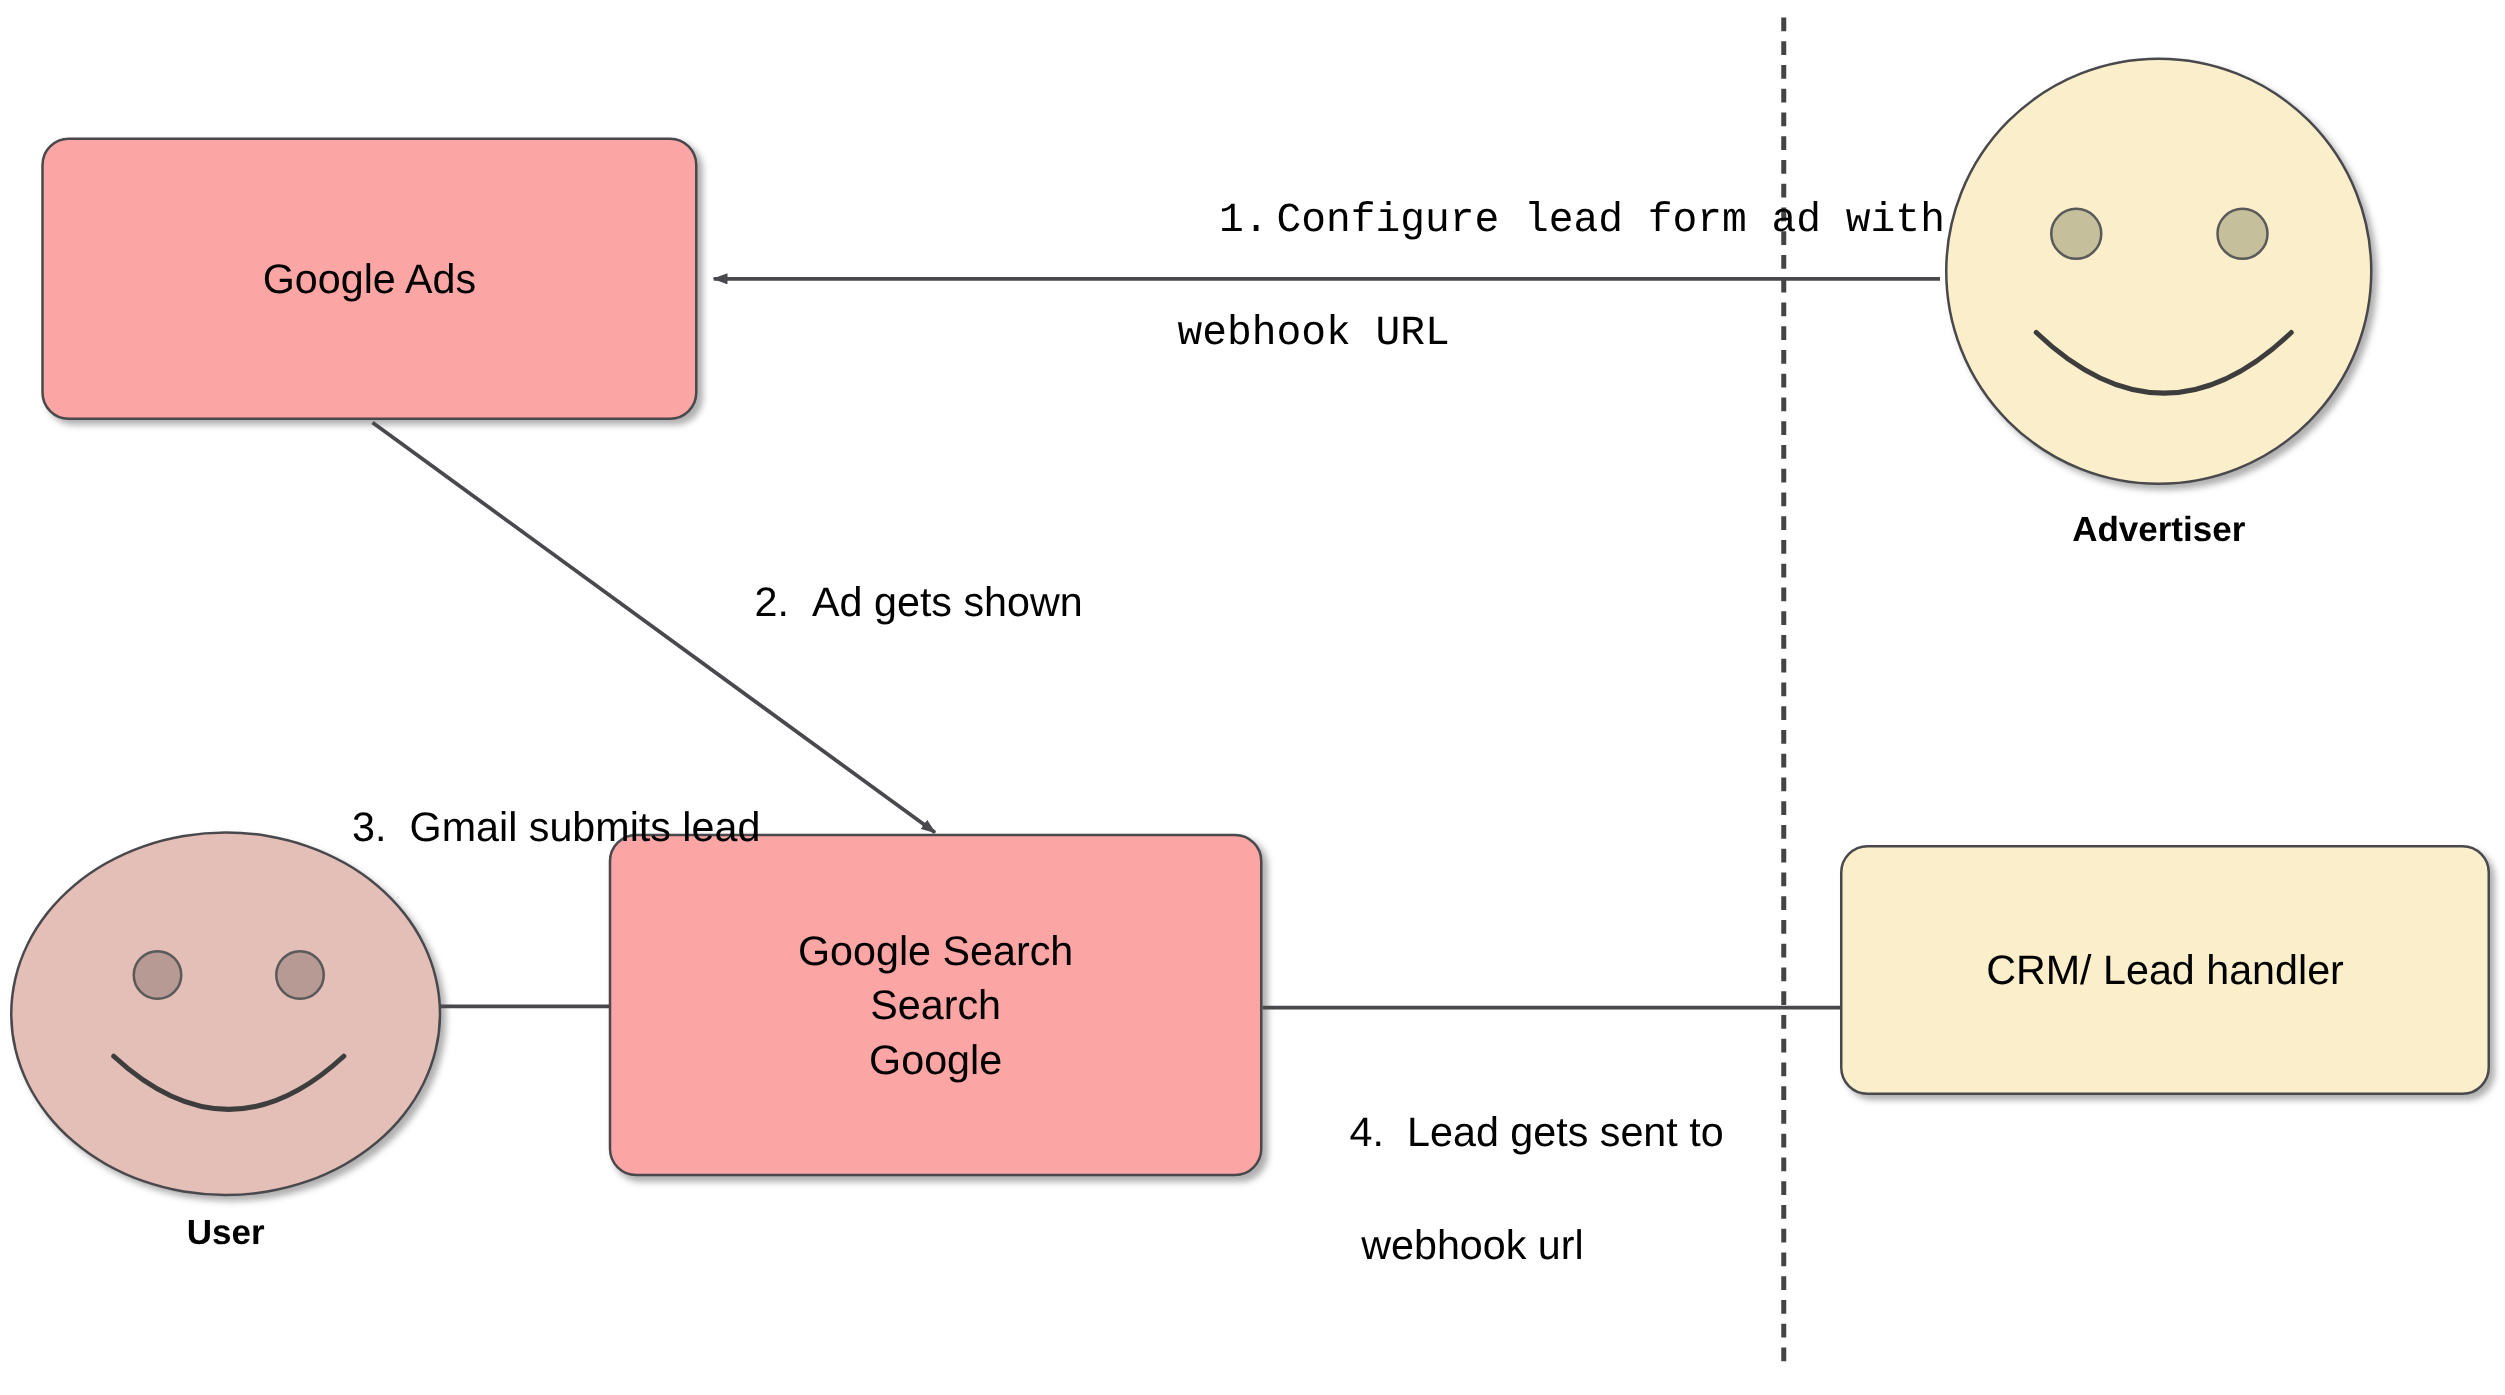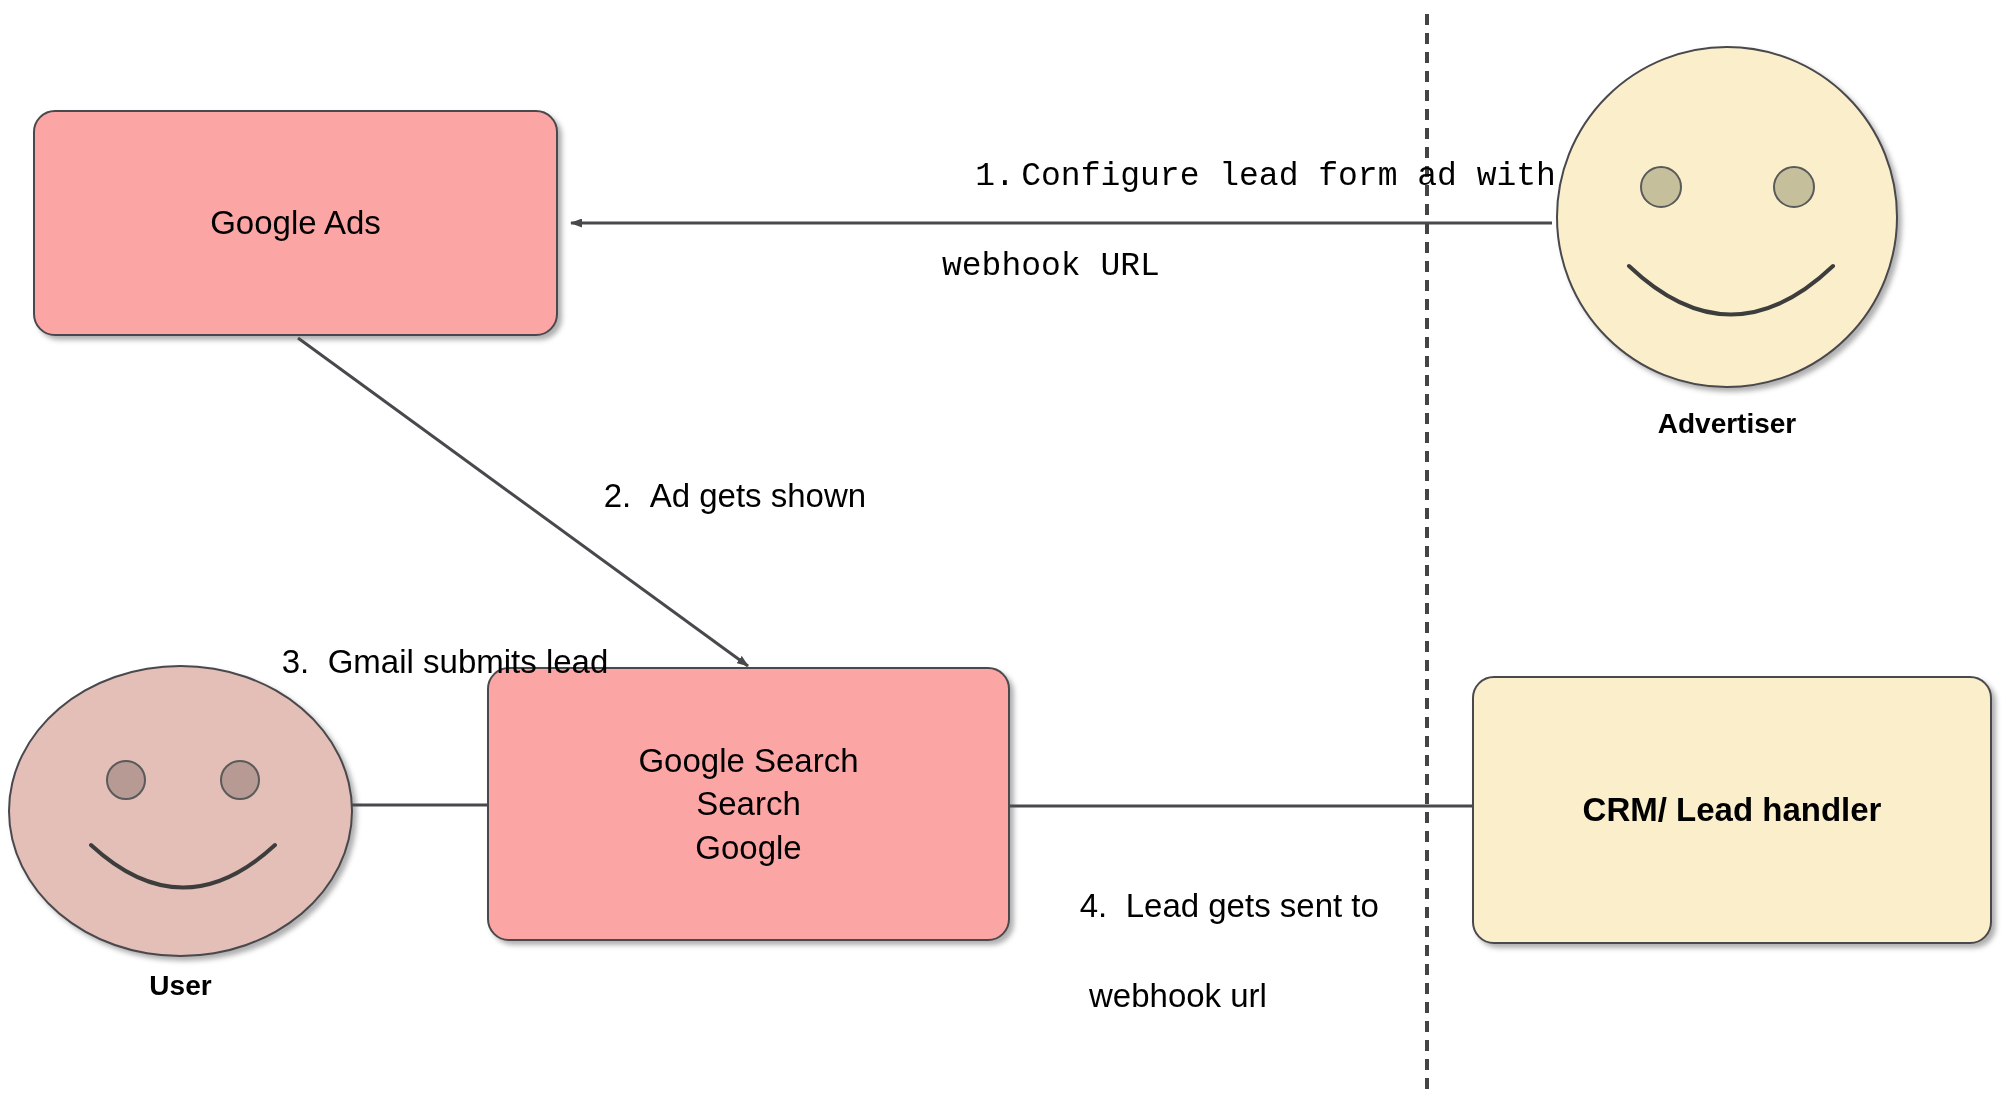--- a/index.html
+++ b/index.html
@@ -56,22 +56,21 @@
     left: 487px;
     top: 667px;
     width: 523px;
     height: 274px;
     text-align: center;
   }
   #node-crm {
     left: 1472px;
     top: 676px;
     width: 520px;
-    height: 268px;
-    font-weight: bold;
+    height: 200px;
   }
 
   
   .actor {
     position: absolute;
   }
   .actor-face {
     position: relative;
     border-radius: 50%;
     border: 2px solid #49494d;
@@ -126,21 +125,21 @@
   }
   .step-num {
     display: inline-block;
     width: 46px;
   }
   .step-line2 {
     display: block;
     padding-left: 46px;
   }
   #label-step-1 { left: 896px; top: 110px; font-family: Liberation Mono, monospace; }
-  #label-step-2 { left: 567px; top: 429px; }
+  #label-step-2 { left: 567px; top: 415px; }
   #label-step-3 { left: 245px; top: 595px; }
   #label-step-4 { left: 1043px; top: 839px; }
 </style>
 </head>
 <body>
 
 <div id="canvas">
 
   <svg id="edges" viewBox="0 0 2004 1116">
     <defs>

